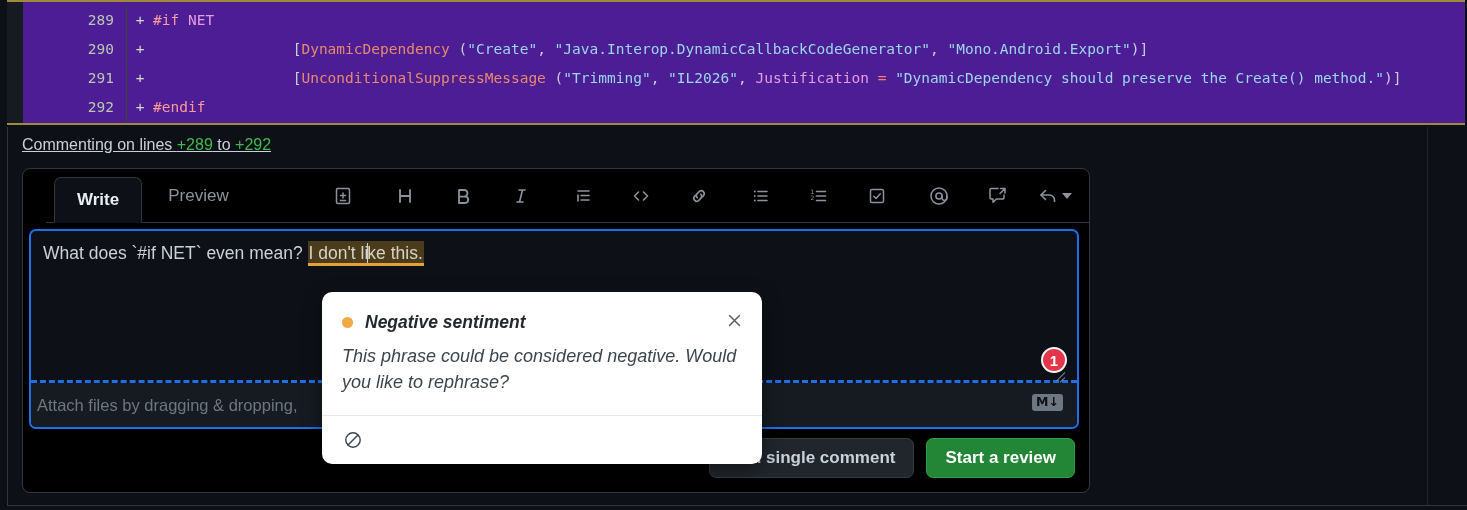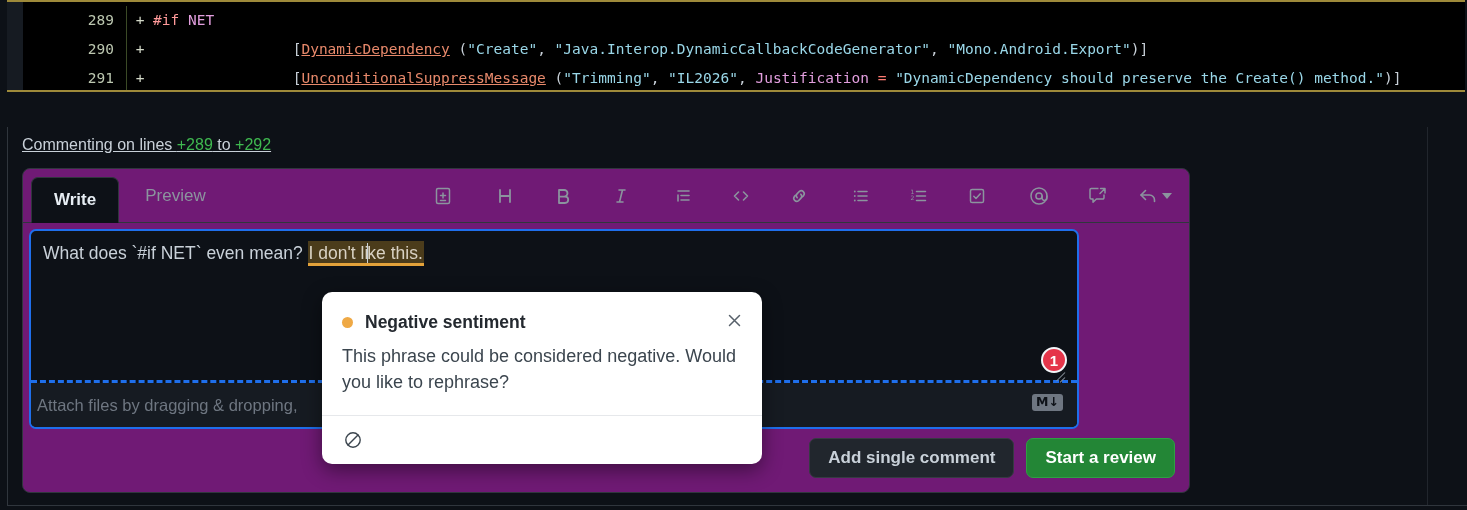--- a/index.html
+++ b/index.html
@@ -15,25 +15,25 @@
     color: #c9d1d9;
     position: relative;
   }
 
   
   .diff-block {
     position: absolute;
     left: 7px;
     top: 0px;
     width: 1458px;
-    height: 92px;
+    height: 125px;
     box-sizing: border-box;
     border-top: 2px solid #9e8a3a;
     border-bottom: 2px solid #9e8a3a;
-    background: #000000;
+    background: #4c1d95;
     overflow: hidden;
   }
   .diff-block::before {
     content: "";
     position: absolute;
     left: 0; top: 0; bottom: 0;
     width: 16px;
     background: #161b22;
   }
   .diff-row {
@@ -58,21 +58,21 @@
   }
   .plus {
     display: inline-block;
     width: 26px;
     text-align: center;
     color: #d4dac9;
   }
   .code { color: #c9d1d9; }
   .k-pre   { color: #ff9a9a; }       
   .k-sym   { color: #e29ede; }       
-  .k-attr  { color: #e8896b; text-decoration: underline; }       
+  .k-attr  { color: #e8896b; }       
   .k-str   { color: #9ad7e8; }       
   .k-punct { color: #c9d1d9; }
   .k-op    { color: #ff7b72; }
 
   
   .commenting {
     position: absolute;
     left: 22px;
     top: 136px;
     font-size: 16px;
@@ -80,26 +80,27 @@
     white-space: nowrap;
     text-decoration: underline;
   }
   .commenting .lineref { color: #3fb950; }
 
   
   .comment-box {
     position: absolute;
     left: 22px;
     top: 168px;
-    width: 1168px;
+    width: 1068px;
     height: 325px;
     box-sizing: border-box;
     border: 1px solid #30363d;
     border-radius: 8px;
-    background: #701a75;
+    background: #000000;
+    padding-left: 23px;
   }
 
   
   .tabs-row {
     position: relative;
     height: 53px;
     border-bottom: 1px solid #30363d;
     display: flex;
     align-items: stretch;
   }
@@ -318,20 +319,21 @@
     position: absolute;
     left: 322px;
     top: 292px;
     width: 440px;
     background: #ffffff;
     border-radius: 10px;
     box-shadow: 0 6px 20px rgba(0,0,0,.45);
     overflow: hidden;
     z-index: 20;
     font-family: "Liberation Sans", sans-serif;
+    font-style: italic;
   }
   .popup-head {
     padding: 20px 20px 0 20px;
     position: relative;
   }
   .popup-title {
     display: flex;
     align-items: center;
     gap: 12px;
     font-size: 17.5px;

